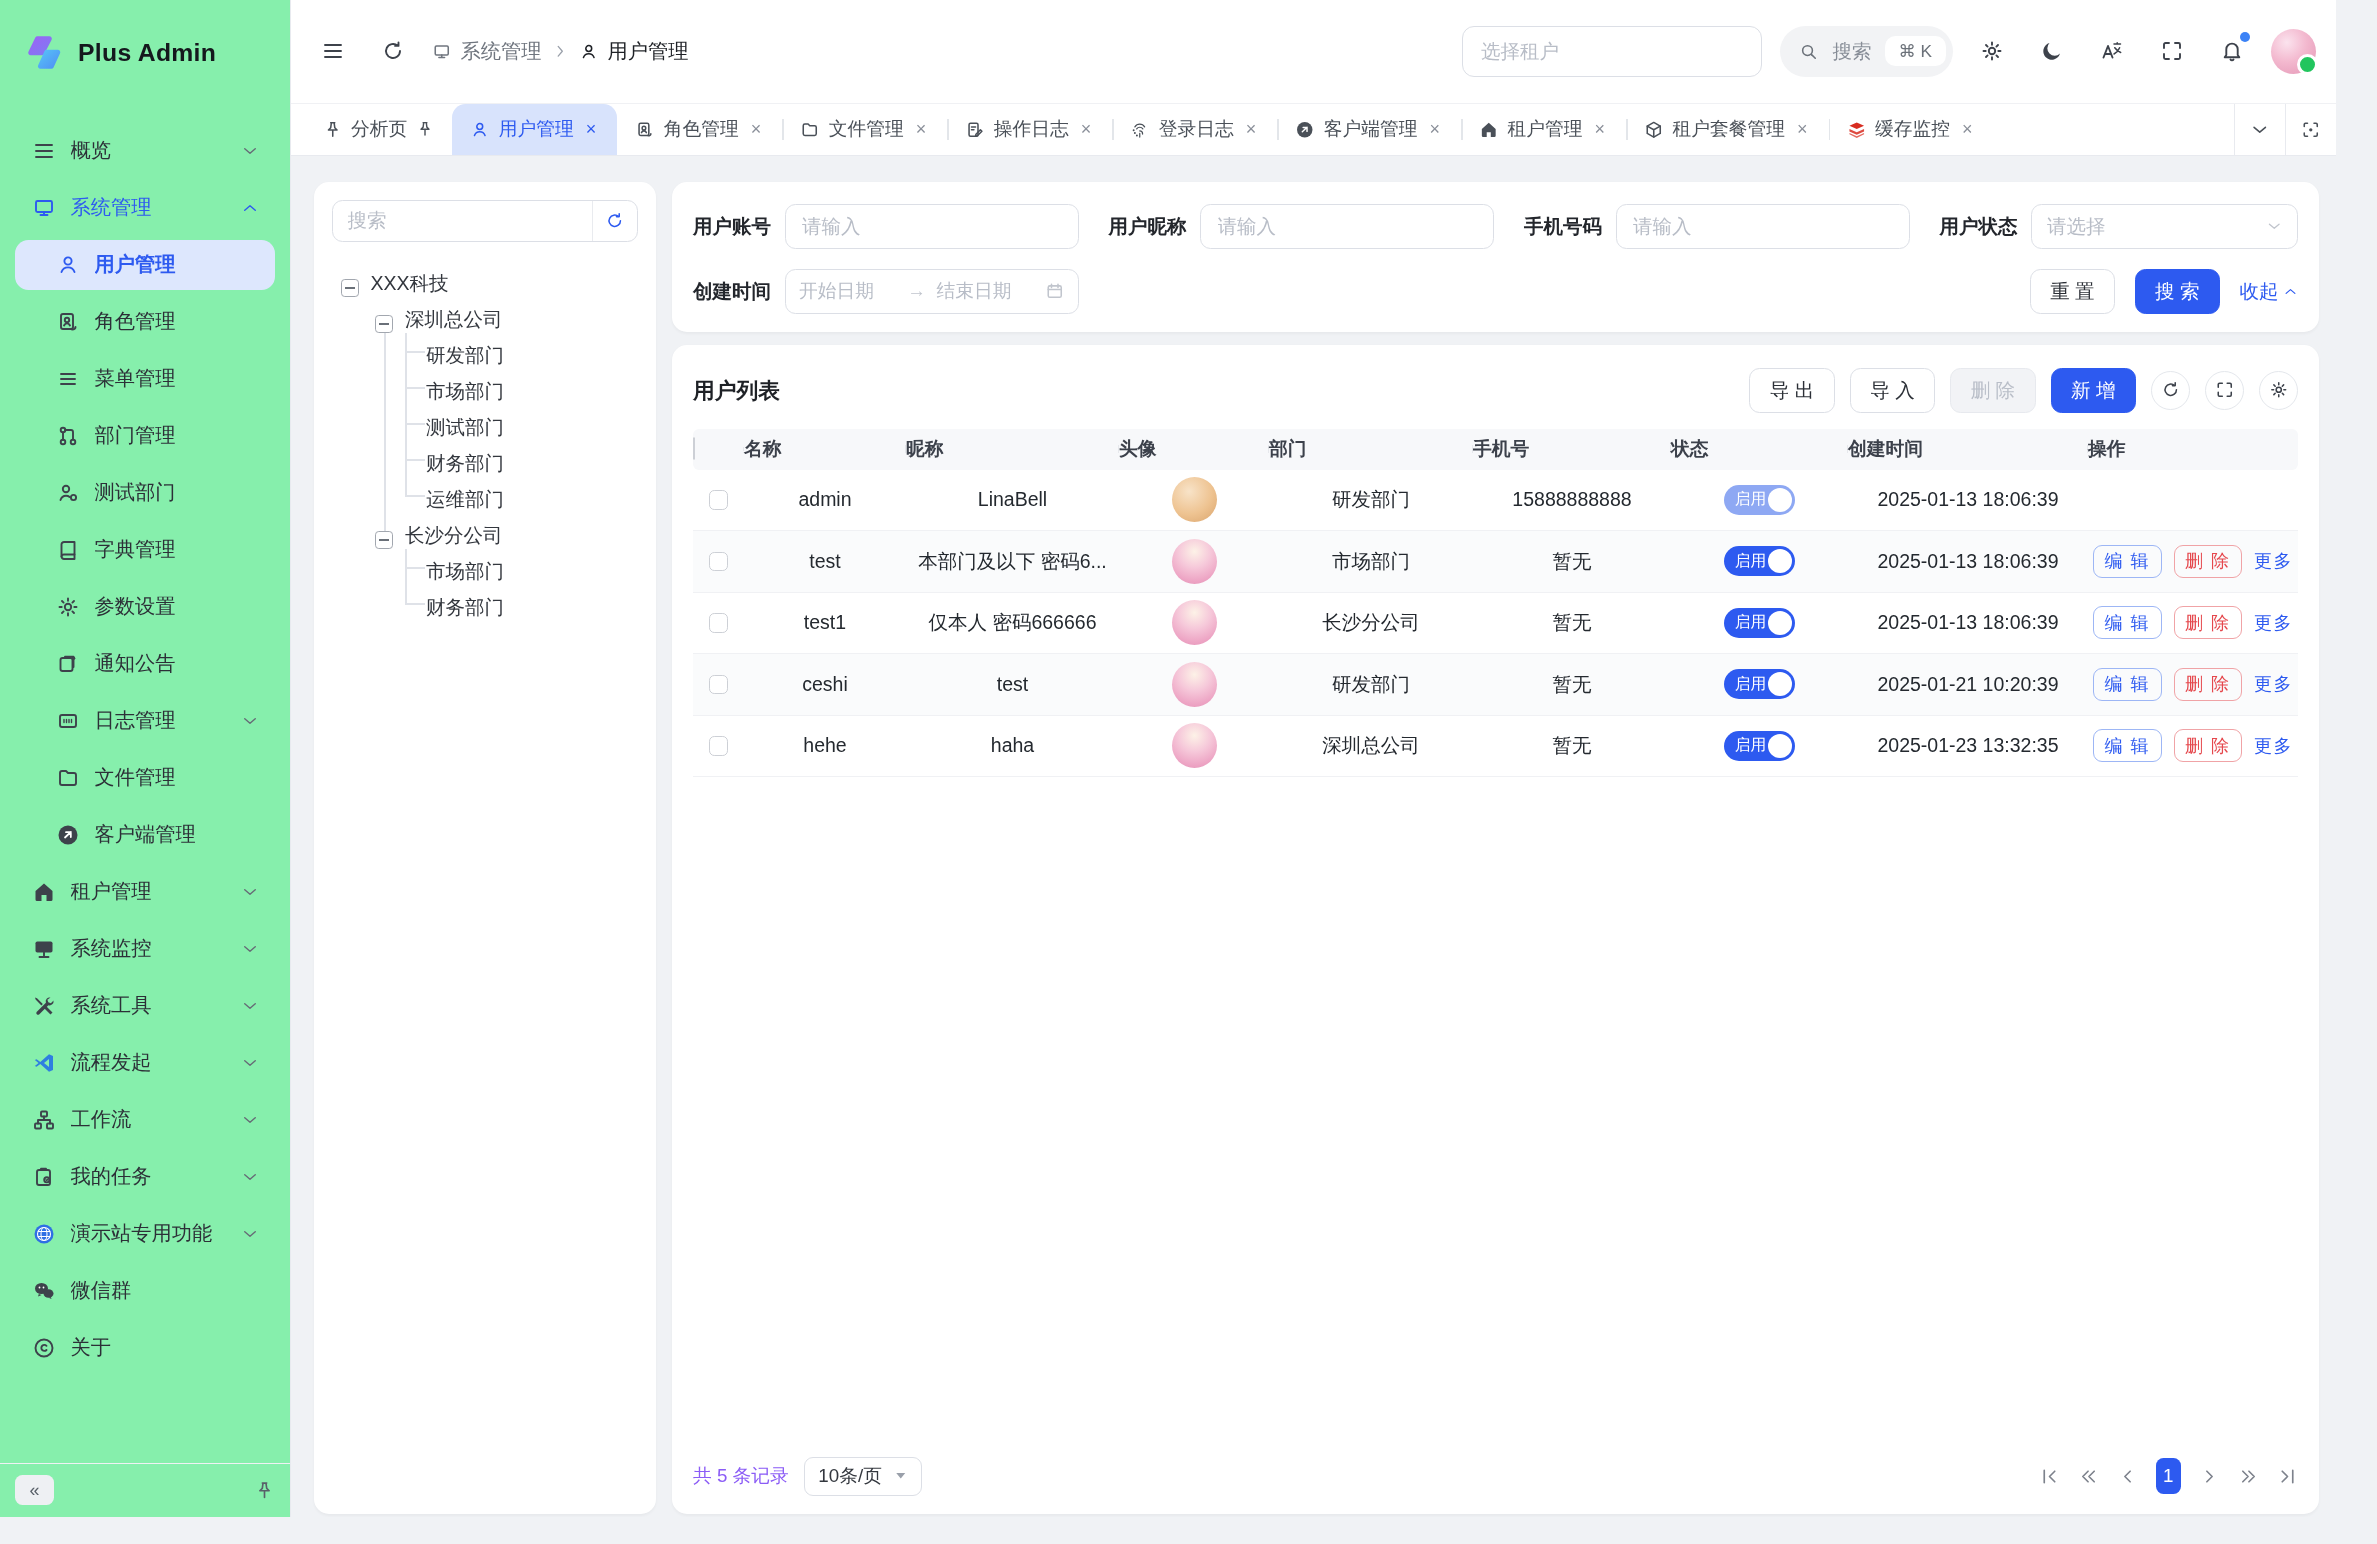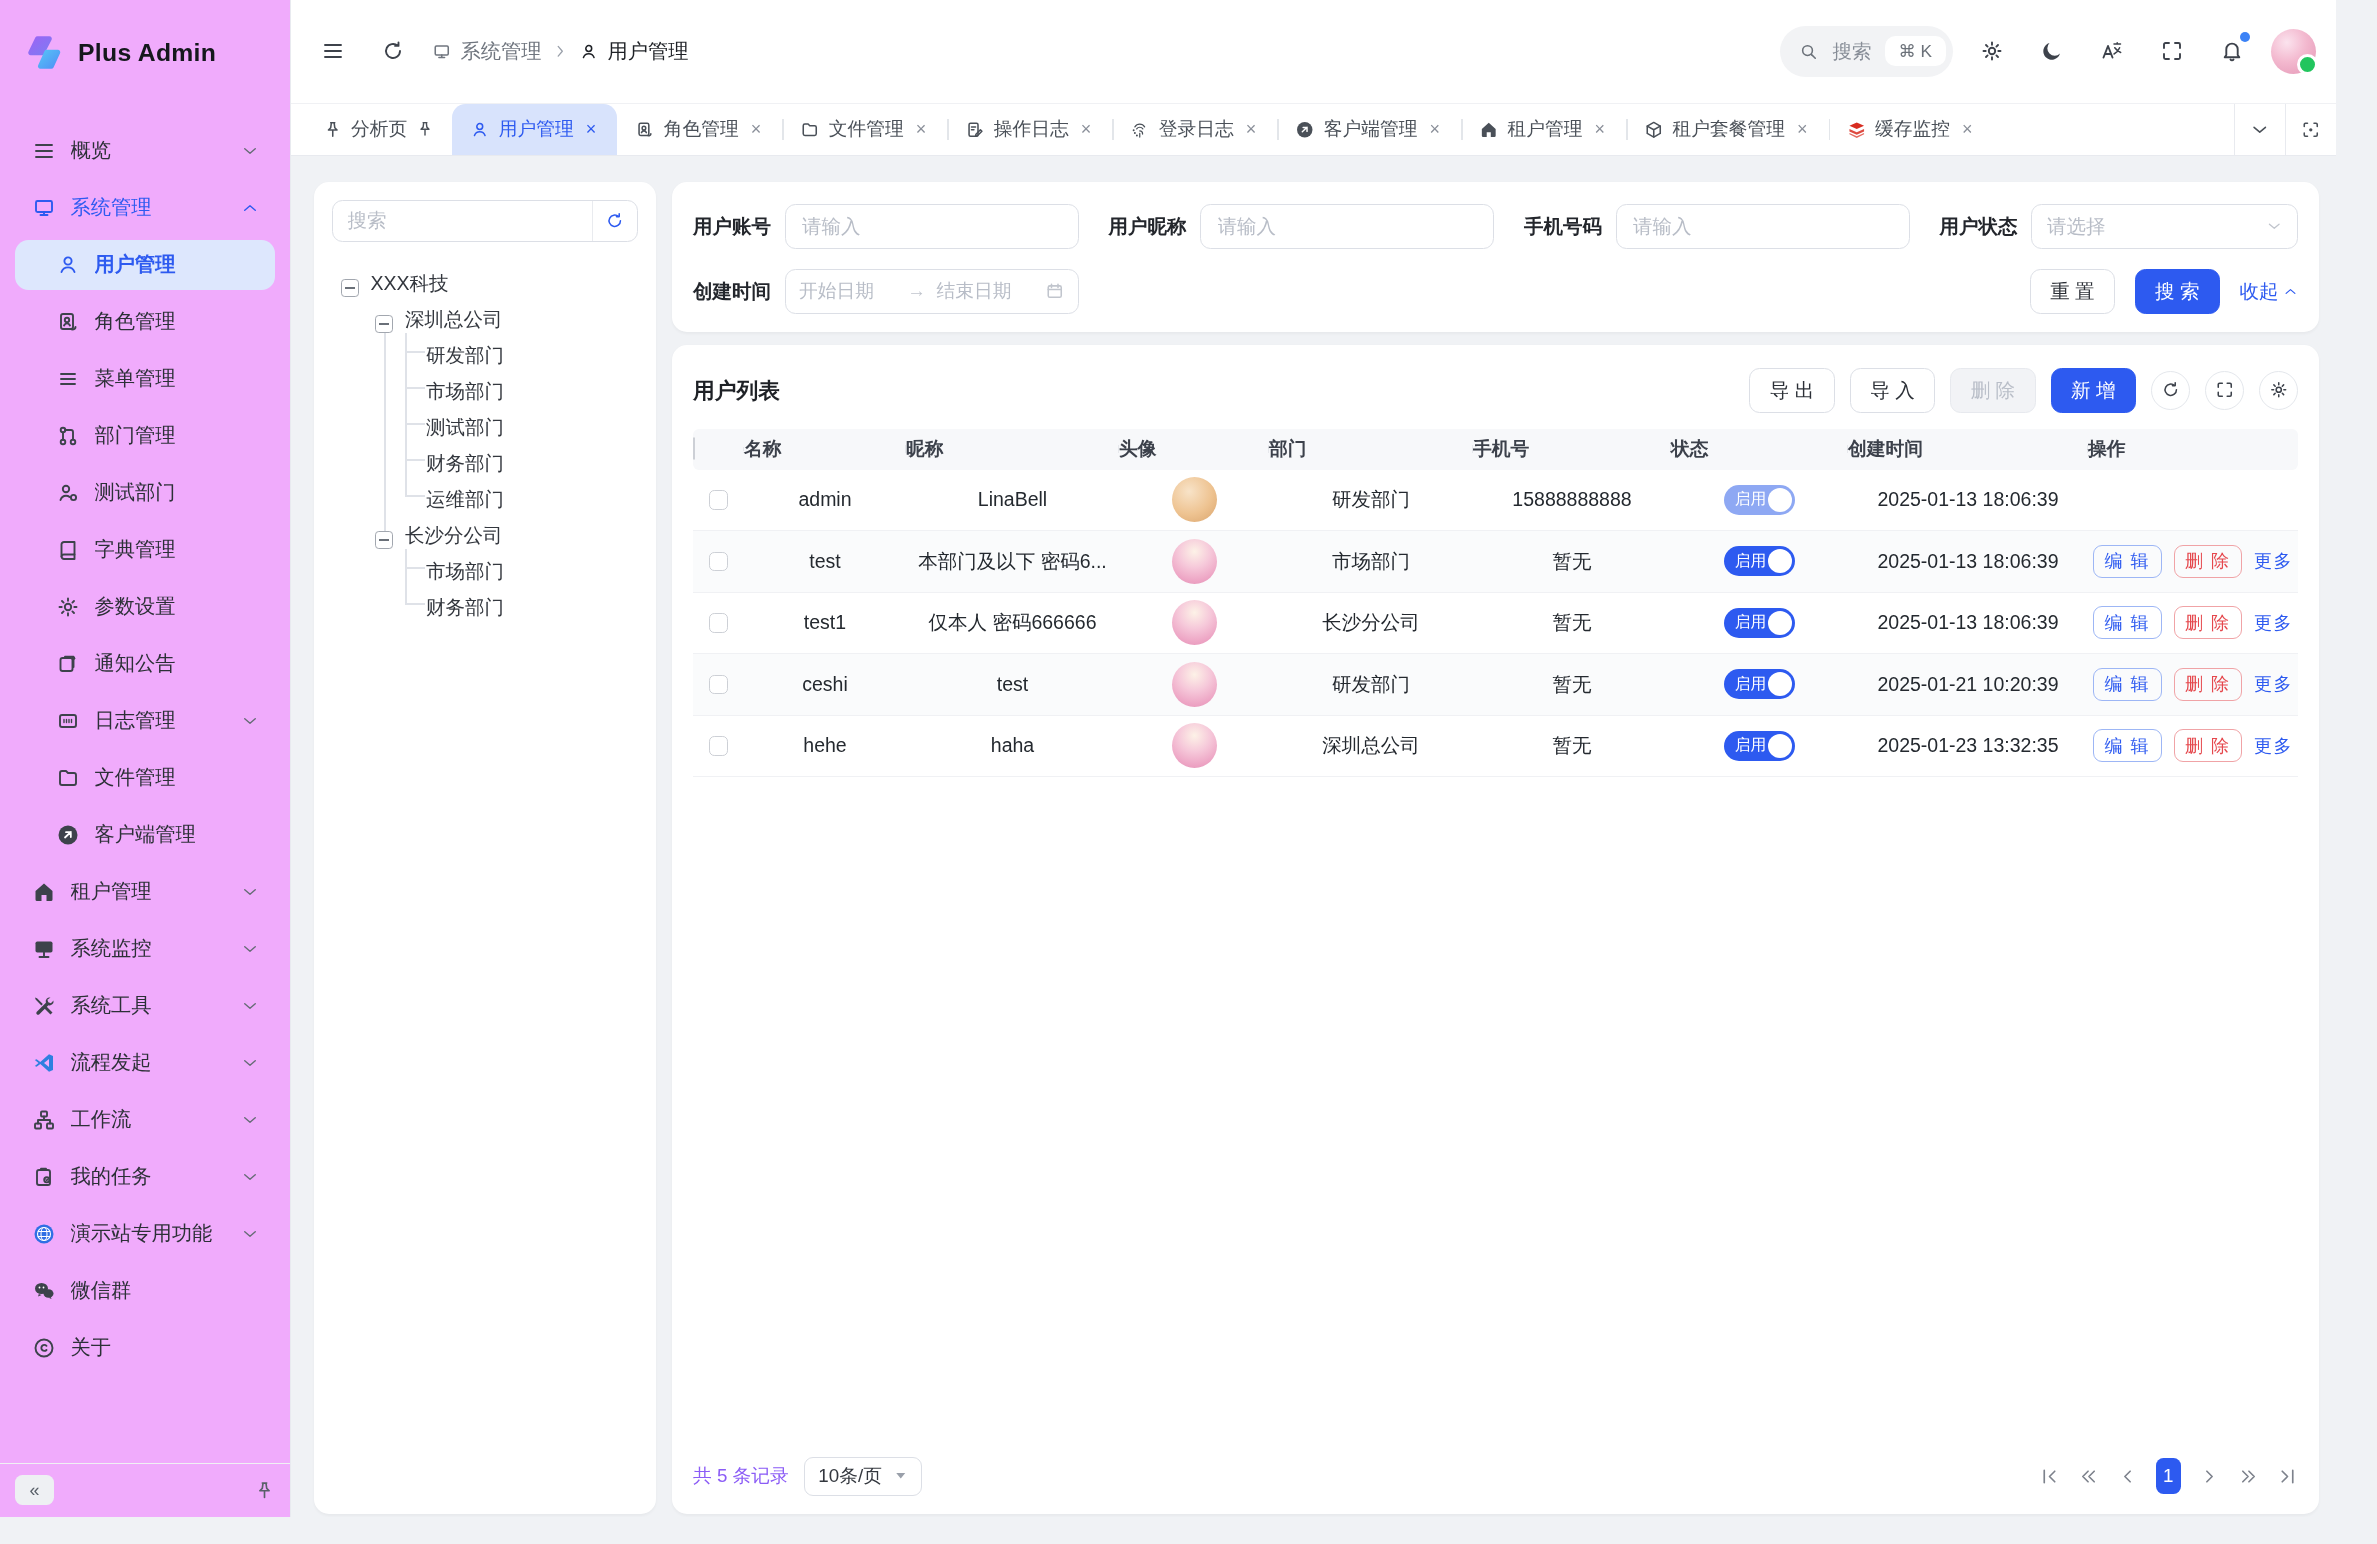--- a/index.html
+++ b/index.html
@@ -9,21 +9,21 @@
   }
   *{box-sizing:border-box;margin:0;padding:0}
   html{font-size:1.5px}
   body{width:1557rem;height:1011rem;overflow:hidden;background:var(--bg);
        font-family:"Liberation Sans","DejaVu Sans",sans-serif;color:var(--text)}
   .app{display:flex;width:100%;height:100%}
   .ic{display:inline-flex;align-items:center;justify-content:center;width:16rem;height:16rem;flex:0 0 auto}
   .ic svg{width:100%;height:100%}
 
   
-  .sidebar{width:194rem;background:#f0abfc;border-right:1rem solid var(--line);display:flex;flex-direction:column}
+  .sidebar{width:194rem;background:#86efac;border-right:1rem solid var(--line);display:flex;flex-direction:column}
   .logo-row{height:70rem;display:flex;align-items:center;gap:9rem;padding:0 16rem;flex:0 0 auto}
   .logo-mark{width:27rem;height:27rem}
   .brand{font-size:16.5rem;font-weight:700;color:#15181d;letter-spacing:.2rem}
   .side-nav{flex:1;padding:14rem 10rem 4rem;overflow:hidden}
   .side-item{height:33rem;border-radius:9rem;display:flex;align-items:center;gap:10rem;
              padding:0 11rem;margin-bottom:5rem;font-size:13.5rem;color:#2c3037;cursor:pointer}
   .side-item .ic{color:#3d424b}
   .side-item.lvl2{padding-left:27rem}
   .side-item .lbl{white-space:nowrap;overflow:hidden}
   .side-item .chev{margin-left:auto;color:#666c76;width:12rem;height:12rem}
@@ -506,20 +506,21 @@
           <span class="ic" style="width:13rem;height:13rem" id="ic-crumb-user">
               <svg viewBox="0 0 24 24" fill="none" stroke="currentColor" stroke-width="1.9" stroke-linecap="round" stroke-linejoin="round">
                 <circle cx="12" cy="8" r="3.6"></circle>
                 <path d="M5.5 19c1.2-3.4 4-4.6 6.5-4.6s5.3 1.2 6.5 4.6"></path>
               </svg>
             </span>
           <span>用户管理</span>
         </span>
       </div>
       <div class="top-spacer"></div>
+      <input class="tenant-input" placeholder="选择租户" style="">
       <div class="search-pill">
         <span class="ic" style="width:13rem;height:13rem" id="ic-search">
             <svg viewBox="0 0 24 24" fill="none" stroke="currentColor" stroke-width="1.9" stroke-linecap="round" stroke-linejoin="round">
               <circle cx="10.5" cy="10.5" r="6"></circle>
               <path d="M15.5 15.5 20 20"></path>
             </svg>
           </span>
         <span>搜索</span>
         <span class="kbd">⌘ K</span>
       </div>

